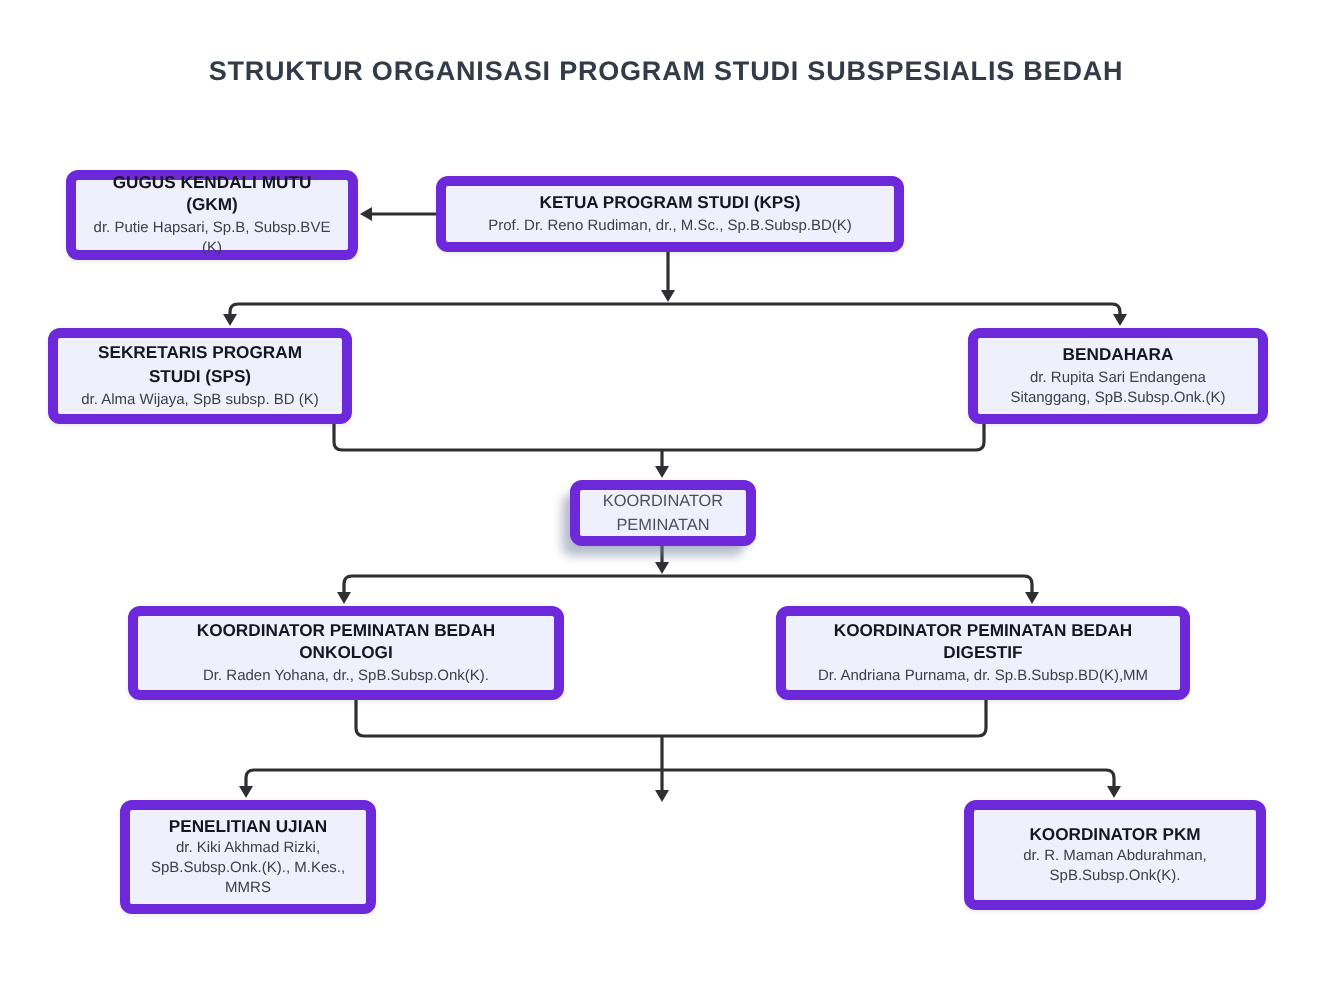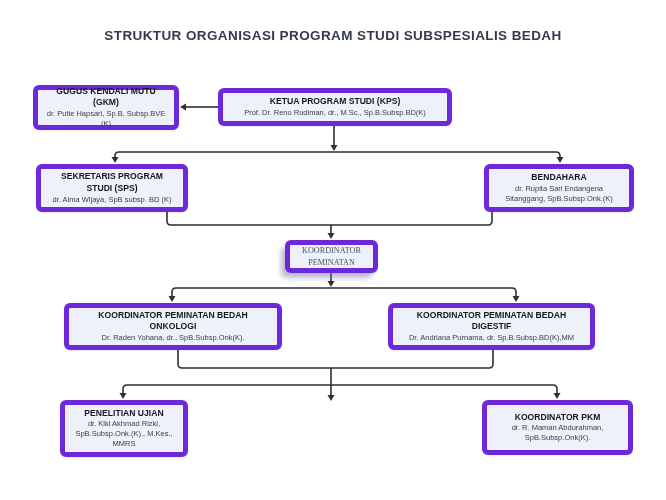--- a/index.html
+++ b/index.html
@@ -14,25 +14,25 @@
   }
   .node{
     position:absolute;box-sizing:border-box;
     background:#eef1fb;border:5px solid #6d28d9;border-radius:6px;
     display:flex;flex-direction:column;justify-content:center;align-items:center;
     text-align:center;padding:3px 6px;box-shadow:0 1px 2px rgba(40,50,80,.10);
   }
   .node .hd{font-size:8.6px;font-weight:bold;color:#15161f;line-height:1.35;}
   .node .sub{font-size:7.5px;color:#3d4049;line-height:1.35;margin-top:0;}
   .node.plain .hd{font-weight:normal;color:#4d505c;font-size:8.2px;}
-  .node.stacked{box-shadow:-5px 6px 5px -1px rgba(120,130,160,.5),0 1px 2px rgba(40,50,80,.10);font-family:Liberation Serif, serif;}
+  .node.stacked{box-shadow:-5px 6px 5px -1px rgba(120,130,160,.5),0 1px 2px rgba(40,50,80,.10);}
   
   .n-gkm{left:33px;top:85px;width:146px;height:45px;}
   .n-kps{left:218px;top:88px;width:234px;height:38px;}
-  .n-sps{left:36px;top:164px;width:152px;height:48px;}
+  .n-sps{left:24px;top:164px;width:152px;height:48px;}
   .n-bendahara{left:484px;top:164px;width:150px;height:48px;justify-content:flex-end;}
   .n-peminatan{left:285px;top:240px;width:93px;height:33px;}
   .n-onkologi{left:64px;top:303px;width:218px;height:47px;}
   .n-digestif{left:388px;top:303px;width:207px;height:47px;}
   .n-ujian{left:60px;top:400px;width:128px;height:57px;}
   .n-penelitian{left:262px;top:402px;width:136px;height:52px;}
   .n-pkm{left:482px;top:400px;width:151px;height:55px;}
   svg.wires{position:absolute;left:0;top:0;pointer-events:none;}
   svg.wires path, svg.wires line{stroke:#2f2f33;stroke-width:1.6;fill:none;}
   svg.wires polygon{fill:#2f2f33;stroke:none;}

